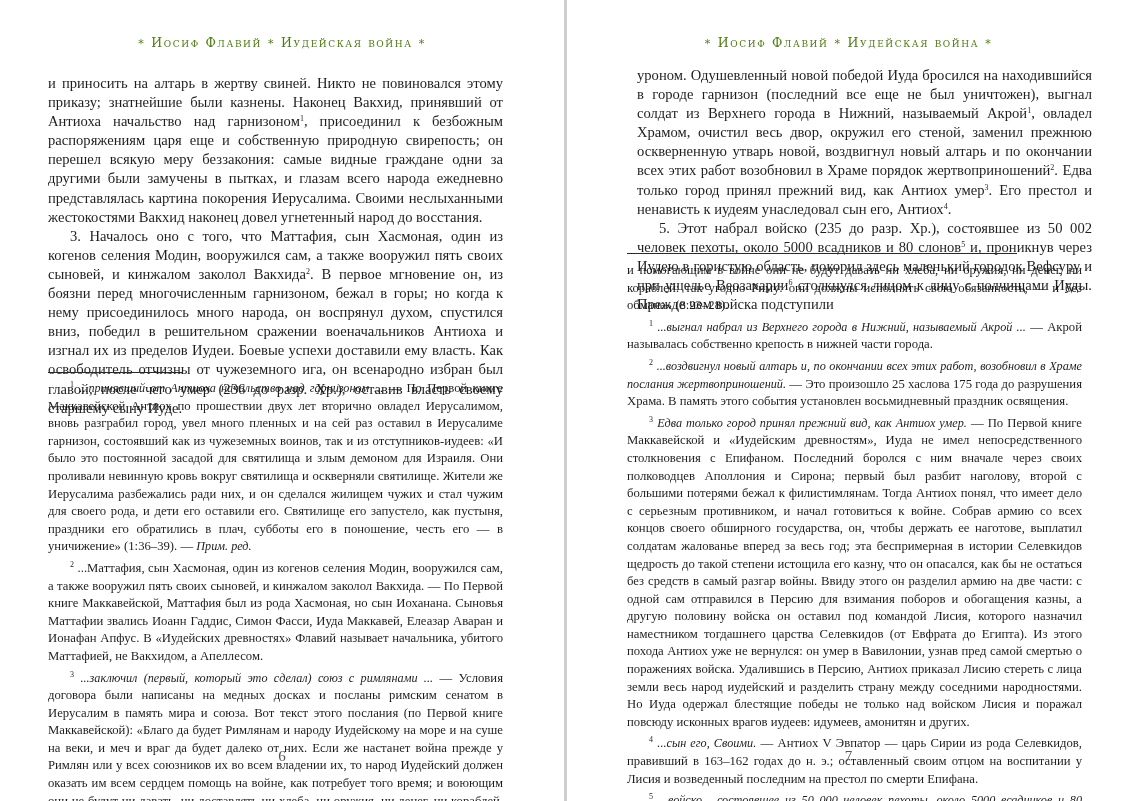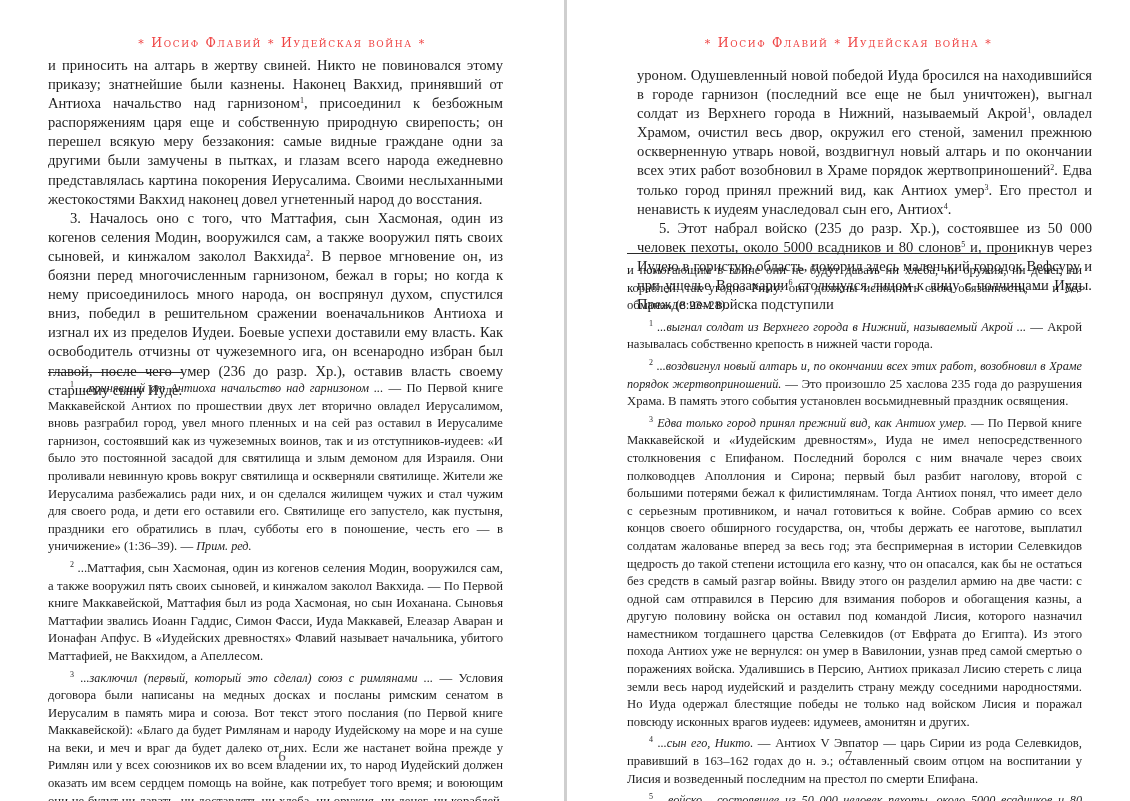--- a/index.html
+++ b/index.html
@@ -14,30 +14,30 @@
   .page { position: absolute; top: 0; height: 801px; background: #fff; }
   .page.left { left: 0; width: 564px; }
   .page.right { left: 567px; width: 563px; }
   .gutter { position: absolute; left: 564px; top: 0; width: 3px; height: 801px; background: #cfcfcf; }
 
   .running-head {
     position: absolute; top: 35px; left: 0; width: 100%;
     text-align: center;
     font-family: "DejaVu Serif", serif;
     font-size: 12.5px; letter-spacing: 1.6px;
-    color: #ef4444; font-variant: small-caps;
+    color: #4d7c0f; font-variant: small-caps;
   }
   .running-head .star { margin: 0 6px; font-size: 11px; }
 
   .body-text {
     position: absolute; width: 455px;
     font-size: 14.6px; line-height: 19.1px;
     text-align: justify; hyphens: manual;
   }
-  .page.left .body-text { left: 48px; top: 56px; }
+  .page.left .body-text { left: 48px; top: 74px; }
   .page.right .body-text { left: 70px; top: 66px; }
 
   .body-text p { margin: 0; text-indent: 0; }
   .body-text p.indent { text-indent: 22px; font-family: Liberation Serif, serif; }
 
   sup { font-size: 8px; line-height: 0; vertical-align: 5px; }
 
   .rule { position: absolute; height: 1px; background: #2a2a2a; width: 135px; }
   .page.left .rule { left: 48px; top: 372px; }
   .page.right .rule { left: 60px; top: 253px; width: 390px; }
@@ -86,32 +86,32 @@
 
   <div class="gutter"></div>
 
   <div class="page right">
     <div class="running-head">
       <span class="star">*</span><span>Иосиф Флавий</span><span class="star">*</span><span>Иудейская война</span><span class="star">*</span>
     </div>
 
     <div class="body-text">
         <p class=""><span>уроном. Одушевленный новой победой Иуда бросился на находившийся в городе гарнизон (последний все еще не был уничтожен), выгнал солдат из Верхнего города в Нижний, называемый Акрой</span><sup>1</sup><span>, овладел Храмом, очистил весь двор, окружил его стеной, заменил прежнюю оскверненную утварь новой, воздвигнул новый алтарь и по окончании всех этих работ возобновил в Храме порядок жертвоприношений</span><sup>2</sup><span>. Едва только город принял прежний вид, как Антиох умер</span><sup>3</sup><span>. Его престол и ненависть к иудеям унаследовал сын его, Антиох</span><sup>4</sup><span>.</span></p>
-        <p class="indent"><span>5. Этот набрал войско (235 до разр. Хр.), состоявшее из 50 000 человек пехоты, около 5000 всадников и 80 слонов</span><sup>5</sup><span> и, проникнув через Иудею в гористую область, покорил здесь маленький городок Вефсуру и при ущелье Веозахарии</span><sup>6</sup><span> столкнулся лицом к лицу с полчищами Иуды. Прежде чем войска подступили</span></p>
+        <p class="indent"><span>5. Этот набрал войско (235 до разр. Хр.), состоявшее из 50 002 человек пехоты, около 5000 всадников и 80 слонов</span><sup>5</sup><span> и, проникнув через Иудею в гористую область, покорил здесь маленький городок Вефсуру и при ущелье Веозахарии</span><sup>6</sup><span> столкнулся лицом к лицу с полчищами Иуды. Прежде чем войска подступили</span></p>
       </div>
 
     <div class="rule"></div>
 
     <div class="notes">
       <p class="cont">и помогающим в войне они не будут давать ни хлеба, ни оружия, ни денег, ни кораблей: так угодно Риму: они должны исполнять свою обязанность, — и без обмана» (8:23–28).</p>
       <div>
-          <p><sup>1</sup> <em>...выгнал солдат из Верхнего города в Нижний, называемый Акрой ...</em><span> — Акрой называлась собственно крепость в нижней части города.</span></p>
-          <p><sup>2</sup> <em>...воздвигнул новый алтарь и, по окончании всех этих работ, возобновил в Храме порядок жертвоприношений.</em><span> — Это произошло 25 хаслова 235 года до разрушения Храма. В память этого события установлен восьмидневный праздник освящения.</span></p>
+          <p><sup>1</sup> <em>...выгнал набрал из Верхнего города в Нижний, называемый Акрой ...</em><span> — Акрой называлась собственно крепость в нижней части города.</span></p>
+          <p><sup>2</sup> <em>...воздвигнул новый алтарь и, по окончании всех этих работ, возобновил в Храме послания жертвоприношений.</em><span> — Это произошло 25 хаслова 175 года до разрушения Храма. В память этого события установлен восьмидневный праздник освящения.</span></p>
           <p><sup>3</sup> <em>Едва только город принял прежний вид, как Антиох умер.</em><span> — По Первой книге Маккавейской и «Иудейским древностям», Иуда не имел непосредственного столкновения с Епифаном. Последний боролся с ним вначале через своих полководцев Аполлония и Сирона; первый был разбит наголову, второй с большими потерями бежал к филистимлянам. Тогда Антиох понял, что имеет дело с серьезным противником, и начал готовиться к войне. Собрав армию со всех концов своего обширного государства, он, чтобы держать ее наготове, выплатил солдатам жалованье вперед за весь год; эта беспримерная в истории Селевкидов щедрость до такой степени истощила его казну, что он опасался, как бы не остаться без средств в самый разгар войны. Ввиду этого он разделил армию на две части: с одной сам отправился в Персию для взимания поборов и обогащения казны, а другую половину войска он оставил под командой Лисия, которого назначил наместником тогдашнего царства Селевкидов (от Евфрата до Египта). Из этого похода Антиох уже не вернулся: он умер в Вавилонии, узнав пред самой смертью о поражениях войска. Удалившись в Персию, Антиох приказал Лисию стереть с лица земли весь народ иудейский и разделить страну между соседними народностями. Но Иуда одержал блестящие победы не только над войском Лисия и поражал повсюду исконных врагов иудеев: идумеев, амонитян и других.</span></p>
-          <p><sup>4</sup> <em>...сын его, Никто.</em><span> — Антиох V Эвпатор — царь Сирии из рода Селевкидов, правивший в 163–162 годах до н. э.; оставленный своим отцом на воспитании у Лисия и возведенный последним на престол по смерти Епифана.</span></p>
+          <p><sup>4</sup> <em>...сын его, Своими.</em><span> — Антиох V Эвпатор — царь Сирии из рода Селевкидов, правивший в 163–162 годах до н. э.; оставленный своим отцом на воспитании у Лисия и возведенный последним на престол по смерти Епифана.</span></p>
           <p><sup>5</sup> <em>...войско... состоявшее из 50 000 человек пехоты, около 5000 всадников и 80 слонов ...</em></p>
         </div>
     </div>
 
     <div class="folio">7</div>
   </div>
 
 </div>
 
 </body></html>

